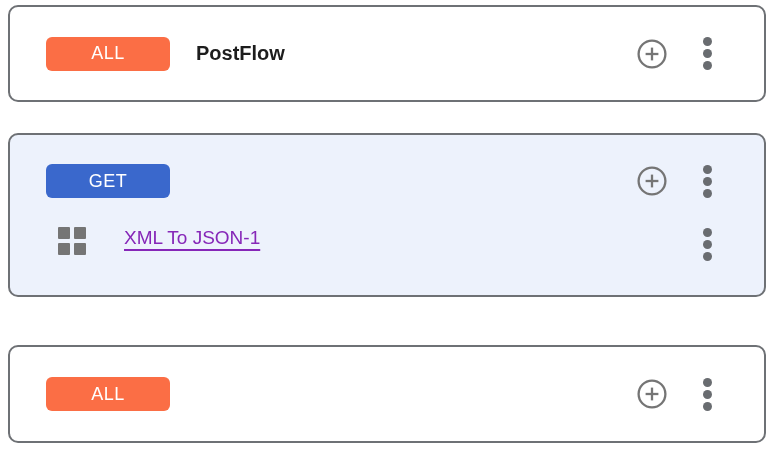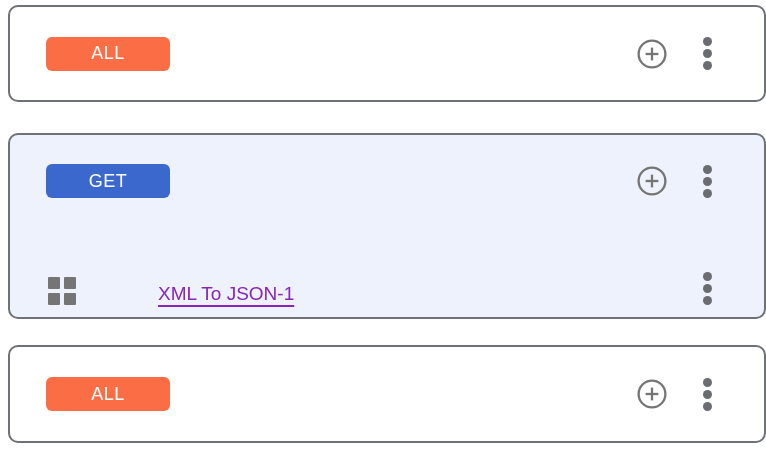--- a/index.html
+++ b/index.html
@@ -10,31 +10,30 @@
   *{box-sizing:border-box; margin:0; padding:0;}
   html,body{width:766px; height:450px; background:#ffffff; overflow:hidden;
     font-family:"Liberation Sans", sans-serif;}
   .stage{position:relative; width:766px; height:450px;}
   .flow-card{
     position:absolute; left:8px; right:0;
     border:2px solid var(--card-border); border-radius:10px; background:#fff;
   }
   .flow-card.selected{background:var(--selected-bg);}
   .card-postflow{top:5px; height:97px;}
-  .card-shared{top:133px; height:186px;}
+  .card-shared{top:133px; height:164px;}
   .card-preflow{top:345px; height:98px;}
   .flow-row{
     display:flex; align-items:center; height:100%;
     padding:0 52px 0 36px;
   }
   .card-shared .flow-row{height:92px;}
   .policy-row{
-    display:flex; align-items:flex-end; height:78px;
-    padding:0 52px 0 38px;
-    gap:44px;
+    display:flex; align-items:flex-start; height:78px;
+    padding:0 52px 0 48px;
   }
   .badge{
     width:124px; height:34px; border-radius:6px; flex:0 0 auto;
     display:flex; align-items:center; justify-content:center;
     color:#fff; font-size:18px; font-weight:500; letter-spacing:.5px;
   }
   .badge-all{background:var(--all-badge);}
   .badge-get{background:var(--get-badge);}
   .flow-title{
     margin-left:26px; font-size:20px; font-weight:700; color:var(--title-text);
@@ -61,20 +60,21 @@
   }
 </style>
 </head>
 <body>
 
 <div class="stage">
 
   <section class="flow-card card-postflow">
     <div class="flow-row">
       <span class="badge badge-all">ALL</span>
+      <span class="flow-title">PostFlow</span>
       <button class="icon-btn add-btn">
         <svg width="30" height="30" viewBox="0 0 30 30">
           <circle cx="15" cy="15" r="13.4" fill="none" stroke="#757575" stroke-width="2.3"></circle>
           <line x1="8.6" y1="15" x2="21.4" y2="15" stroke="#757575" stroke-width="2.3"></line>
           <line x1="15" y1="8.6" x2="15" y2="21.4" stroke="#757575" stroke-width="2.3"></line>
         </svg>
       </button>
       <button class="icon-btn menu-btn">
         <span class="kebab">
           <span class="dot"></span>

